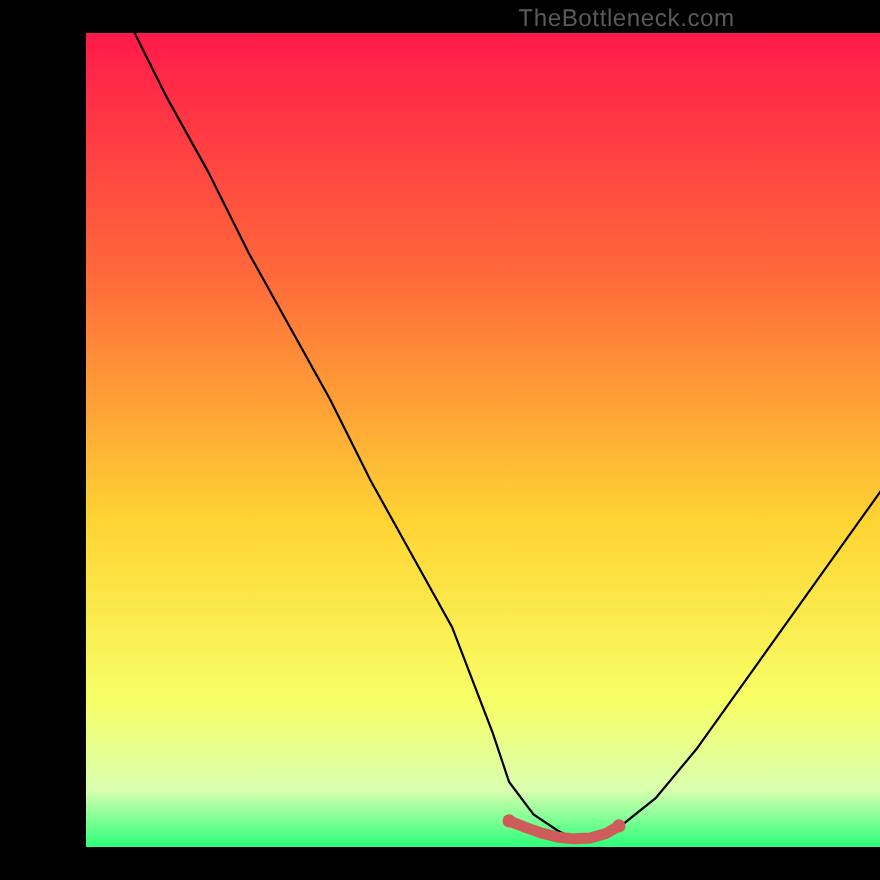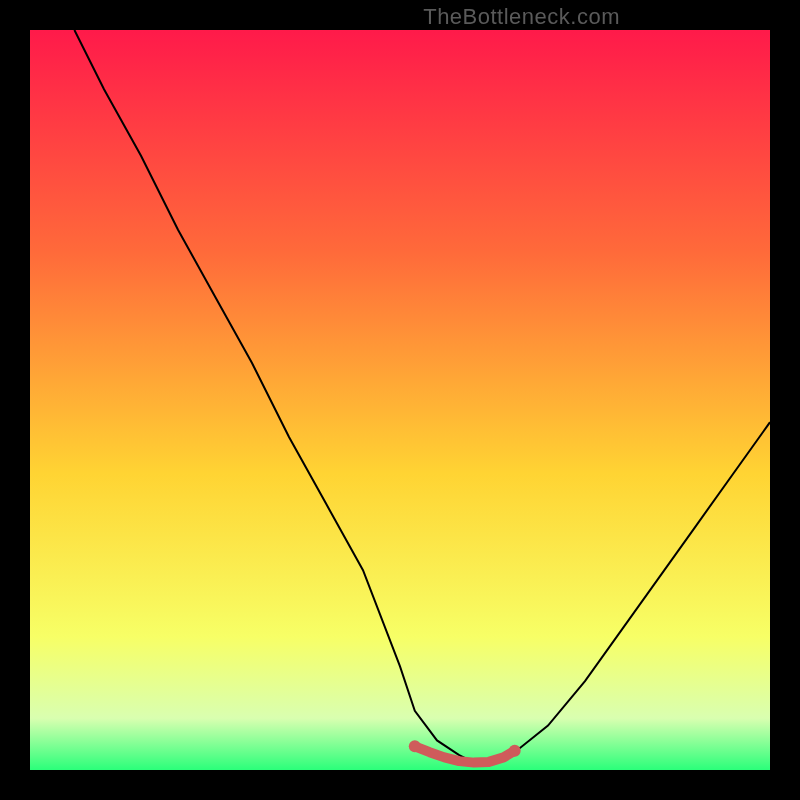--- a/index.html
+++ b/index.html
@@ -9,20 +9,21 @@
     height: 800px;
     background: #000;
     overflow: hidden;
     font-family: Arial, Helvetica, sans-serif;
   }
   .frame {
     position: relative;
     width: 632px;
     height: 800px;
     background: #000;
+    margin-left: 48px;
   }
   .watermark {
     position: absolute;
     top: 4px;
     right: 12px;
     color: #5a5a5a;
     font-size: 22px;
     font-weight: 400;
     letter-spacing: 0.5px;
     z-index: 10;

